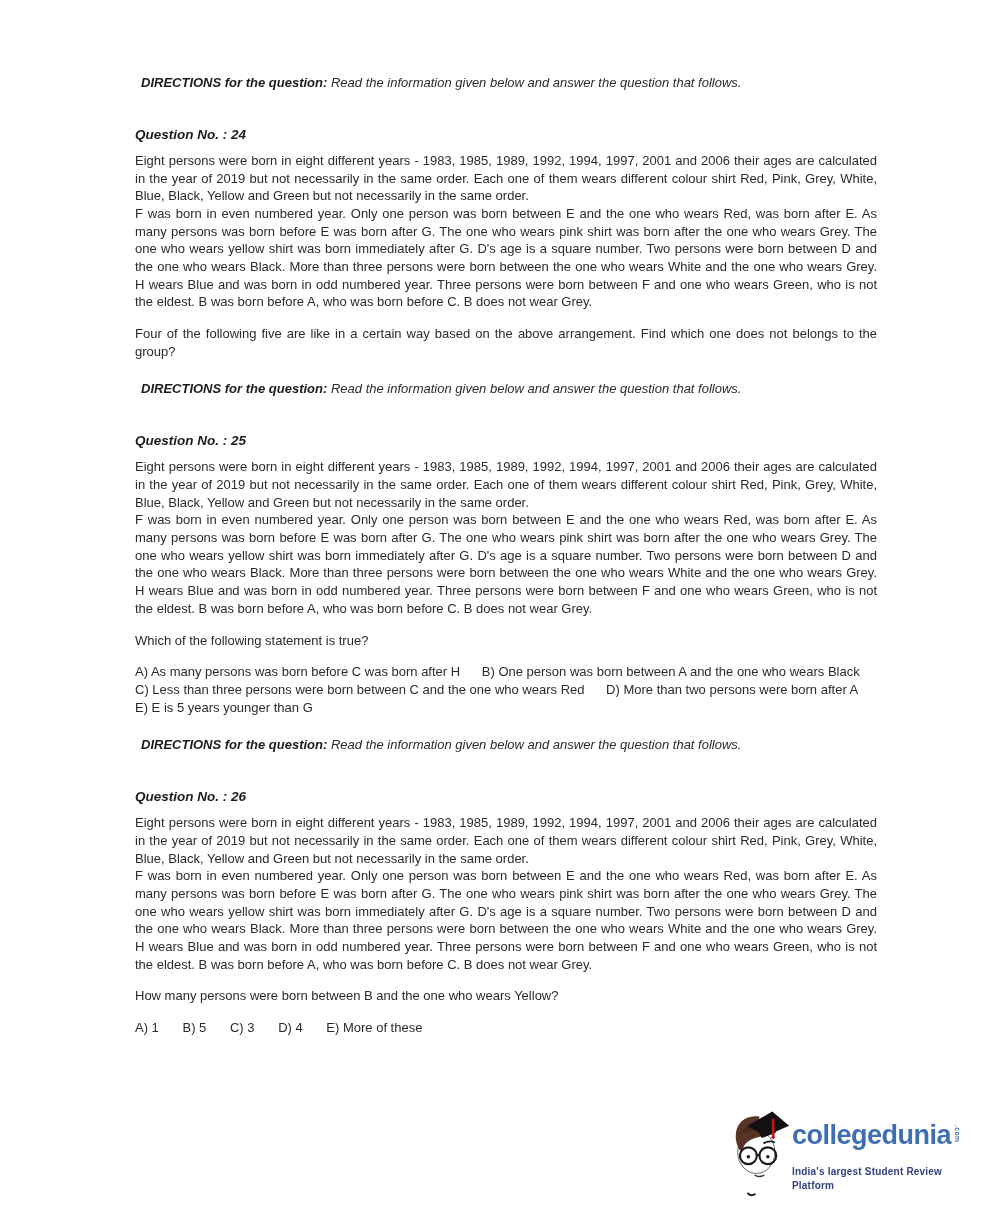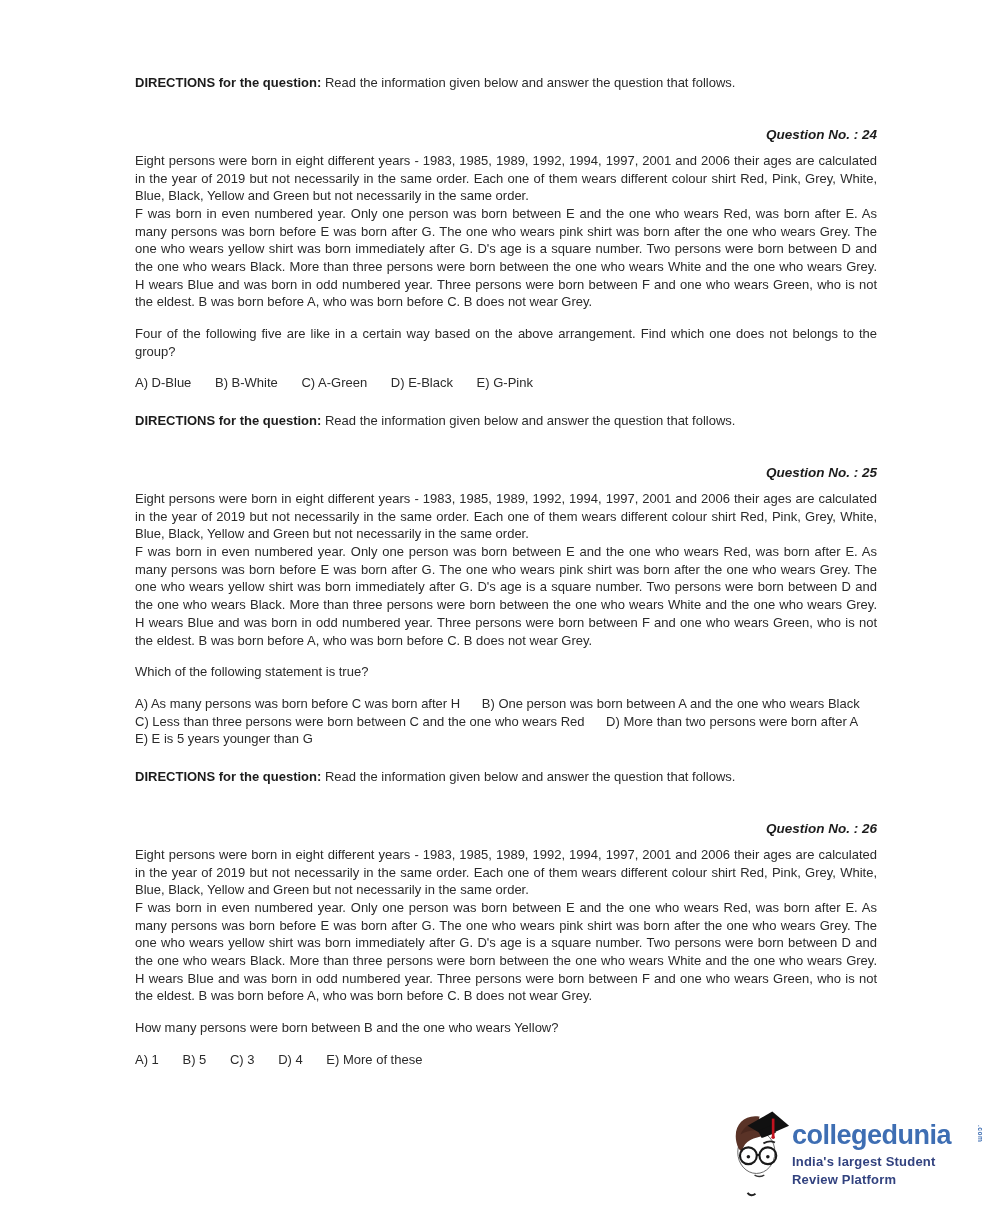--- a/index.html
+++ b/index.html
@@ -16,39 +16,39 @@
     font-size: 13px;
     line-height: 1.36;
   }
   .content {
     position: absolute;
     left: 135px;
     top: 0;
     width: 742px;
   }
   .directions {
-    margin: 0;
+    margin: 6px;
+    font-style: italic;
     font-size: 13px;
   }
   .directions .dir-label {
     font-weight: bold;
     color: #1c1c1c;
   }
   .directions .dir-text {
     font-weight: normal;
   }
   .dir-gap { margin-top: 74px; }          
   .dir-next { margin-top: 20px; }          
   .qnum {
     margin: 34px 0 0 0;
     font-size: 13.5px;
     font-style: italic;
     font-weight: bold;
     color: #1c1c1c;
-    text-align: right;
   }
   .passage {
     margin-top: 8px;
     text-align: justify;
   }
   .qtext {
     margin: 14px 0 0 0;
     text-align: justify;
   }
   .options {
@@ -72,66 +72,58 @@
     align-items: flex-start;
   }
   .logo-mascot { flex: 0 0 auto; }
   .logo-textcol {
     margin-left: 2px;
     margin-top: 14px;
   }
   .brand-row {
     display: flex;
     align-items: flex-start;
-    justify-content: space-between;
   }
   .brand {
     font-size: 27px;
     font-weight: bold;
     letter-spacing: -0.5px;
     line-height: 1;
   }
   .tld {
     writing-mode: vertical-rl;
     font-size: 6.5px;
     font-weight: bold;
     margin-left: 1px;
     margin-top: 3px;
     letter-spacing: 0.5px;
   }
   .tagline {
-    margin-top: 4px;
-    font-size: 13px;
+    margin-top: 16px;
+    font-size: 10px;
     font-weight: bold;
     letter-spacing: 0.2px;
   }
 </style>
 </head>
 <body>
 
 <div class="content">
 
   <section>
     <p class="directions dir-gap">
       <span class="dir-label">DIRECTIONS for the question:</span>
       <span class="dir-text">Read the information given below and answer the question that follows.</span>
     </p>
     <h3 class="qnum">Question No. : 24</h3>
     <div class="passage">
       <div>Eight persons were born in eight different years - 1983, 1985, 1989, 1992, 1994, 1997, 2001 and 2006 their ages are calculated in the year of 2019 but not necessarily in the same order. Each one of them wears different colour shirt Red, Pink, Grey, White, Blue, Black, Yellow and Green but not necessarily in the same order.</div>
       <div>F was born in even numbered year. Only one person was born between E and the one who wears Red, was born after E. As many persons was born before E was born after G. The one who wears pink shirt was born after the one who wears Grey. The one who wears yellow shirt was born immediately after G. D's age is a square number. Two persons were born between D and the one who wears Black. More than three persons were born between the one who wears White and the one who wears Grey. H wears Blue and was born in odd numbered year. Three persons were born between F and one who wears Green, who is not the eldest. B was born before A, who was born before C. B does not wear Grey.</div>
     </div>
     <p class="qtext">Four of the following five are like in a certain way based on the above arrangement. Find which one does not belongs to the group?</p>
-    <div class="options">
-      <span class="opt">A) D-Blue</span>
-      <span class="opt">B) B-White</span>
-      <span class="opt">C) A-Green</span>
-      <span class="opt">D) E-Black</span>
-      <span class="opt">E) G-Pink</span>
-    </div>
   </section>
 
   <section>
     <p class="directions dir-next">
       <span class="dir-label">DIRECTIONS for the question:</span>
       <span class="dir-text">Read the information given below and answer the question that follows.</span>
     </p>
     <h3 class="qnum">Question No. : 25</h3>
     <div class="passage">
       <div>Eight persons were born in eight different years - 1983, 1985, 1989, 1992, 1994, 1997, 2001 and 2006 their ages are calculated in the year of 2019 but not necessarily in the same order. Each one of them wears different colour shirt Red, Pink, Grey, White, Blue, Black, Yellow and Green but not necessarily in the same order.</div>

